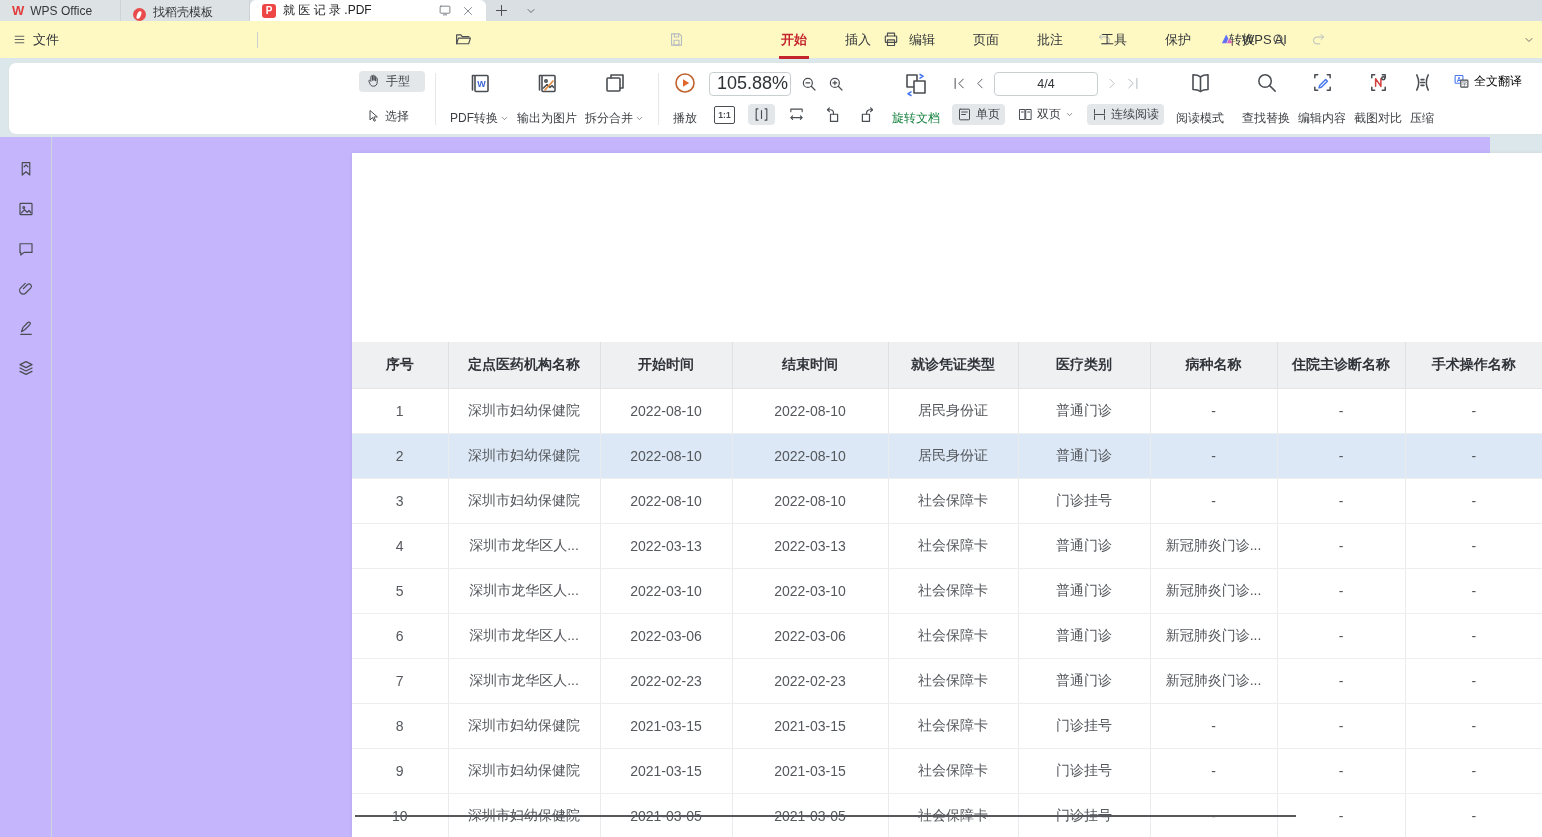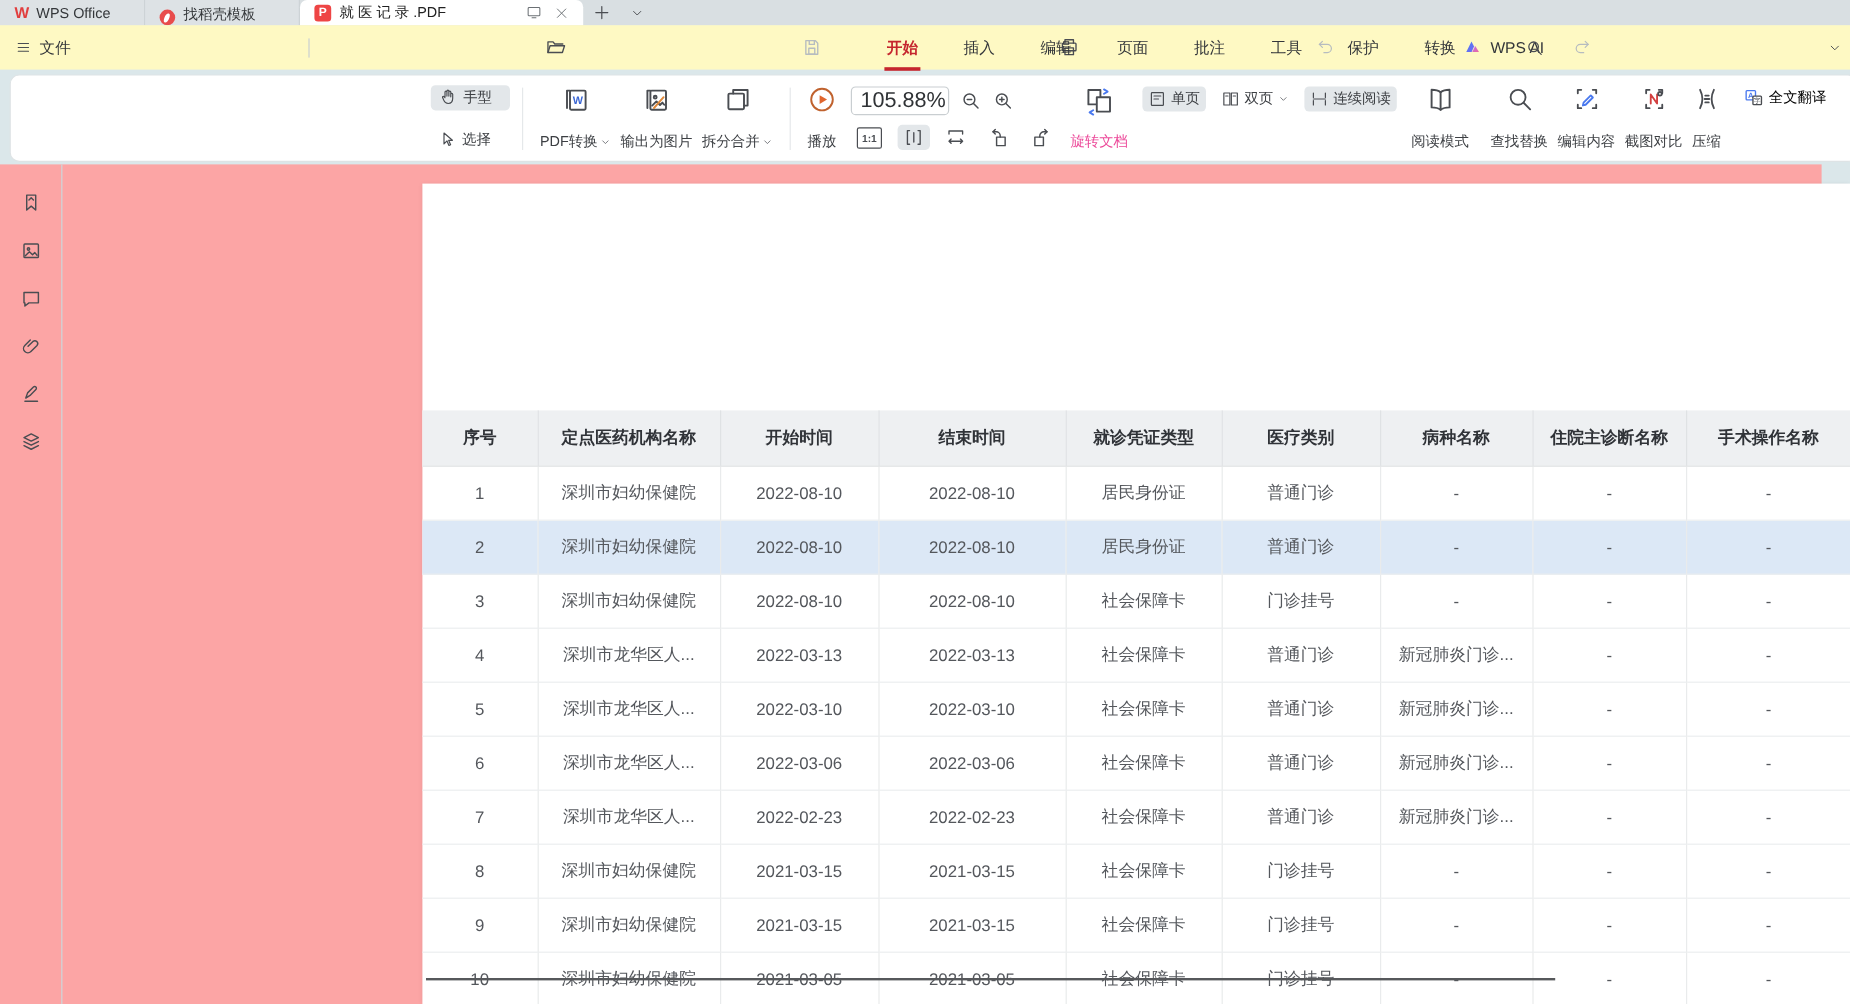--- a/index.html
+++ b/index.html
@@ -26,21 +26,21 @@
   .tab-tools{margin-left:auto;display:flex;align-items:center;gap:10px;}
   .newtab,.tabchev{display:flex;align-items:center;justify-content:center;height:100%;padding:0 8px;color:#3c4043;}
 
   
   .menurow{position:absolute;left:0;top:21px;width:100%;height:37px;background:#fef9c3;
     display:flex;align-items:center;font-size:13px;color:#33363a;justify-content:space-between;}
   .filebtn{display:flex;align-items:center;gap:6px;padding:0 10px 0 12px;cursor:default;}
   .qdiv{width:1px;height:16px;background:#c9cfd3;margin:0 6px;}
   .qbtn{padding:0 7px;display:flex;align-items:center;}
   .qbtn.disabled .ic{stroke:#b6bcc0;}
-  .menus{position:absolute;left:737px;display:flex;gap:34px;}
+  .menus{position:absolute;left:779px;display:flex;gap:34px;}
   .menu-item{position:relative;padding:3px 2px;cursor:default;}
   .menu-item.active{color:#c5262e;font-weight:bold;}
   .menu-item.active::after{content:"";position:absolute;left:0;right:0;bottom:-7px;height:3px;background:#c5262e;}
   .wpsai{position:absolute;left:1219px;display:flex;align-items:center;gap:6px;font-size:13px;color:#33363a;}
   .searchbtn{position:absolute;left:1271px;}
 
   
   .panel{position:absolute;left:8px;top:62px;width:1540px;height:73px;background:#fff;
     border:1px solid #dee3e5;border-radius:8px;box-sizing:border-box;
     display:flex;align-items:center;padding-left:350px;overflow:hidden;}
@@ -57,21 +57,21 @@
   .zoombox{width:82px;height:24px;border:1px solid #c9ced1;border-radius:4px;display:flex;
     align-items:center;justify-content:space-between;padding:0 7px;font-size:18px;color:#2f3235;box-sizing:border-box;}
   .pagebox{width:104px;height:24px;border:1px solid #c9ced1;border-radius:4px;display:flex;
     align-items:center;justify-content:center;font-size:12.5px;color:#2f3235;box-sizing:border-box;}
   .ratio{width:19px;height:16px;border:1.5px solid #4a4d52;border-radius:2px;font-size:8.5px;
     display:flex;align-items:center;justify-content:center;color:#4a4d52;font-weight:bold;}
   .vbtn{display:flex;align-items:center;gap:4px;padding:2px 5px;border-radius:4px;white-space:nowrap;}
   .navgray .ic{stroke:#b3b9bd;}
 
   
-  .work{position:absolute;left:0;top:137px;width:1490px;height:700px;background:#fca5a5;padding-left:28px;}
+  .work{position:absolute;left:0;top:137px;width:1490px;height:700px;background:#c4b5fd;}
   .rail{position:absolute;left:0;top:0;width:51px;height:100%;border-right:1px solid #ccd6da;}
   .railbtn{position:absolute;left:13px;width:26px;height:26px;display:flex;align-items:center;justify-content:center;}
   .page{position:absolute;left:352px;top:16px;width:1190px;height:684px;background:#fff;
     box-shadow:0 0 4px rgba(0,0,0,.08);}
 
   
   table.rec{border-collapse:collapse;table-layout:fixed;width:1190px;position:absolute;left:0;top:189px;
     font-size:14px;color:#54575c;}
   table.rec th{background:#eef0f2;font-weight:bold;color:#303338;height:44px;
     border-right:1px solid #dfe2e4;border-bottom:1px solid #e3e5e7;}
@@ -326,24 +326,49 @@
 
     <div class="tcol" style="margin-left:10px;align-items:center;">
       <span>
         <svg width="26" height="26" viewBox="0 0 26 26" class="ic">
           <rect x="4" y="4" width="10" height="12"></rect>
             <rect x="11" y="10" width="11" height="12" fill="#fff"></rect>
           <path d="M17 3.5l3 1.8-3 1.8" stroke="#4a79ef"></path>
             <path d="M8 24.5l-3-1.8 3-1.8" stroke="#4a79ef"></path>
         </svg>
       </span>
-      <span style="font-size:12px;color:#ec4899;">旋转文档</span>
+      <span style="font-size:12px;color:#15803d;">旋转文档</span>
     </div>
 
     <div class="tcol" style="margin-left:12px;">
+      <div class="rowline" style="gap:7px;">
+        <span>
+          <svg width="15" height="15" viewBox="0 0 24 24" class="ic">
+              <path d="M5 4v16M18 5l-7 7 7 7"></path>
+            </svg>
+        </span>
+        <span>
+          <svg width="13" height="13" viewBox="0 0 24 24" class="ic">
+              <path d="M15 4l-8 8 8 8"></path>
+            </svg>
+        </span>
+        <div class="pagebox">
+          <span>4/4</span>
+        </div>
+        <span class="navgray">
+          <svg width="13" height="13" viewBox="0 0 24 24" class="ic">
+              <path d="M9 4l8 8-8 8"></path>
+            </svg>
+        </span>
+        <span class="navgray">
+          <svg width="15" height="15" viewBox="0 0 24 24" class="ic">
+              <path d="M19 4v16M6 5l7 7-7 7"></path>
+            </svg>
+        </span>
+      </div>
       <div class="rowline2">
         <span class="vbtn sel">
           <svg width="15" height="15" viewBox="0 0 24 24" class="ic">
               <rect x="4" y="3.5" width="16" height="17" rx="1"></rect>
               <path d="M7.5 8h9M7.5 12h6"></path>
             </svg>
           <span>单页</span>
         </span>
         <span class="vbtn">
           <svg width="15" height="15" viewBox="0 0 24 24" class="ic">

